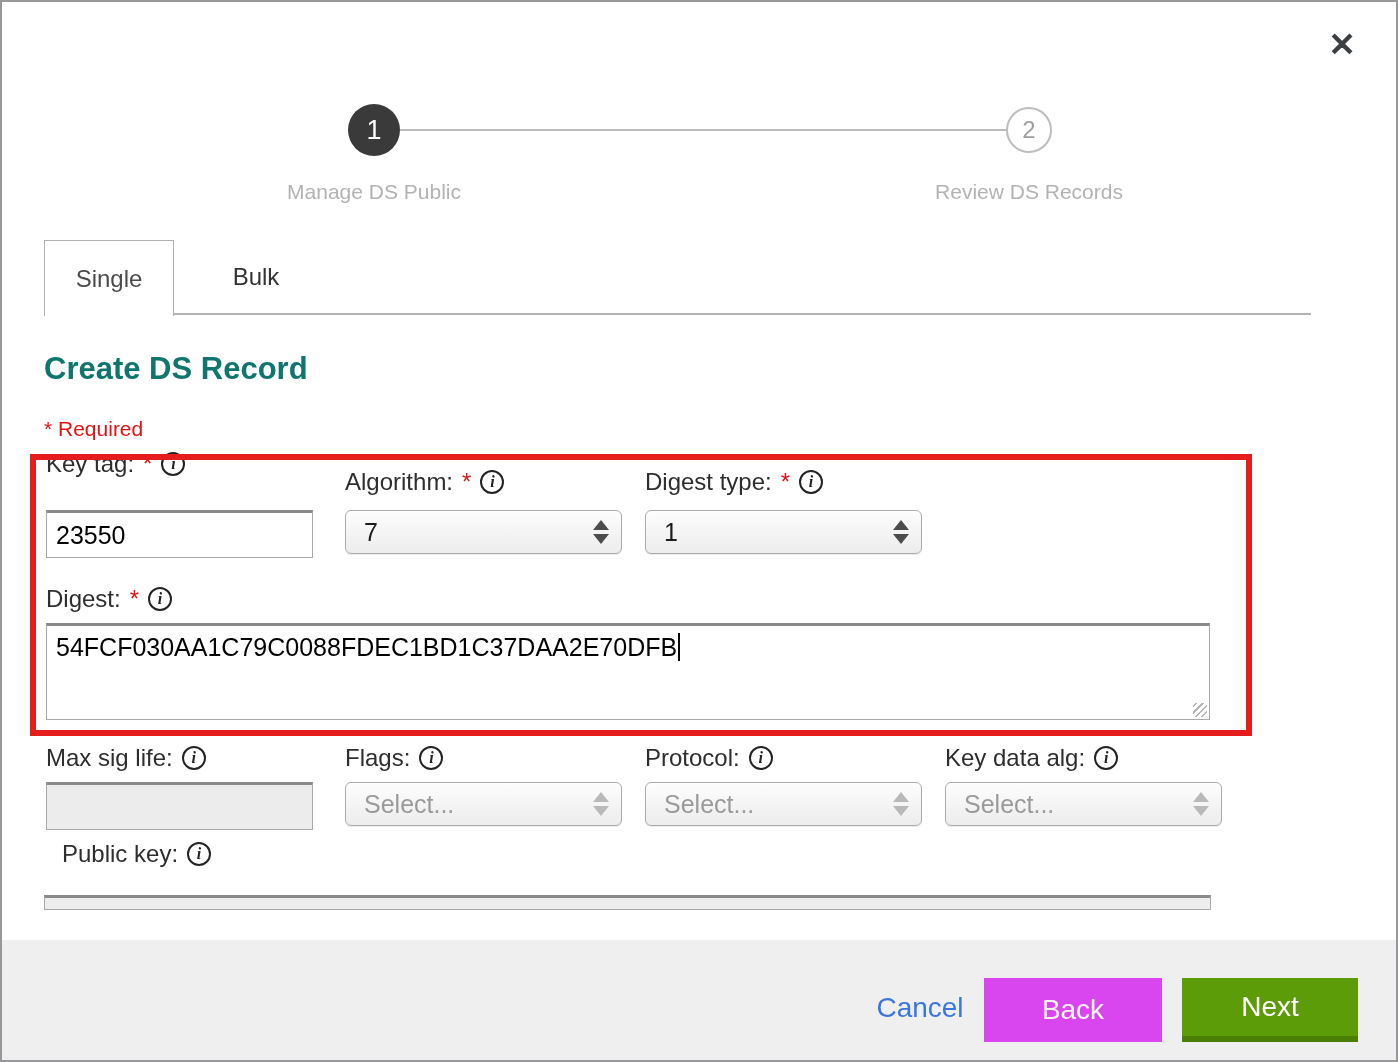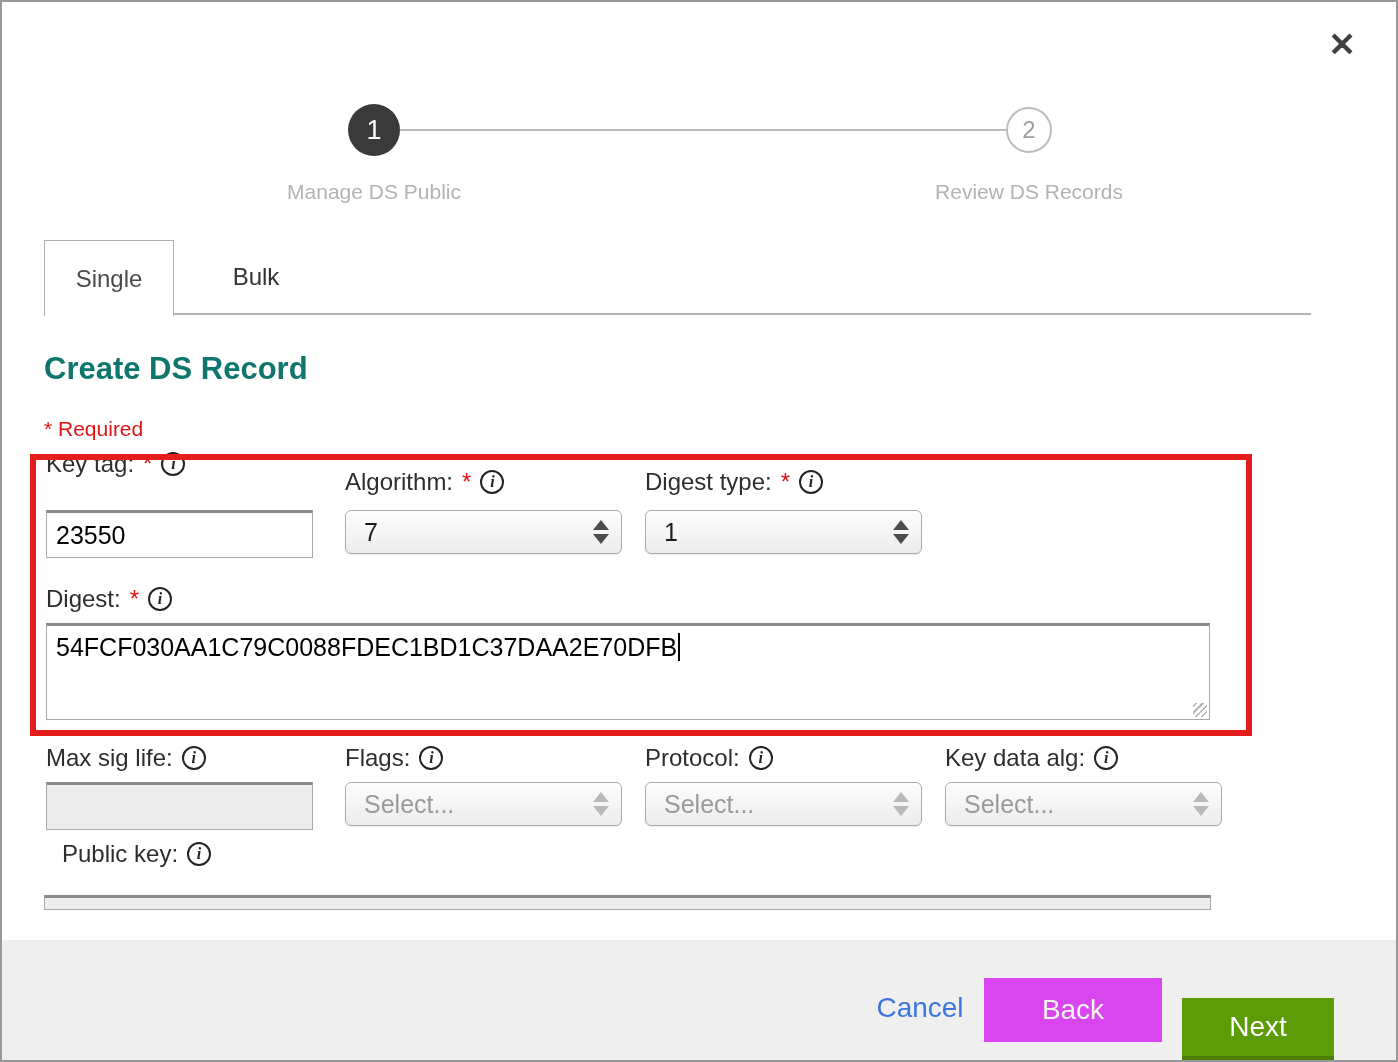--- a/index.html
+++ b/index.html
@@ -258,26 +258,25 @@
     display: flex; align-items: center; justify-content: center;
     z-index: 6;
   }
   .btn-back {
     left: 982px; width: 178px;
     background: #d946ef;
     color: #f3f5ed;
     cursor: default;
   }
   .btn-next {
-    left: 1180px; width: 152px;
+    left: 1180px; width: 176px;
     background: #5d9c09;
     border-bottom: 6px solid #4b7e04;
     color: #ffffff;
     cursor: pointer;
-    margin-top: 20px;
   }
 </style>
 </head>
 <body>
 
 <div class="modal">
 
   <div class="close-x">✕</div>
 
   <div class="step-line"></div>

